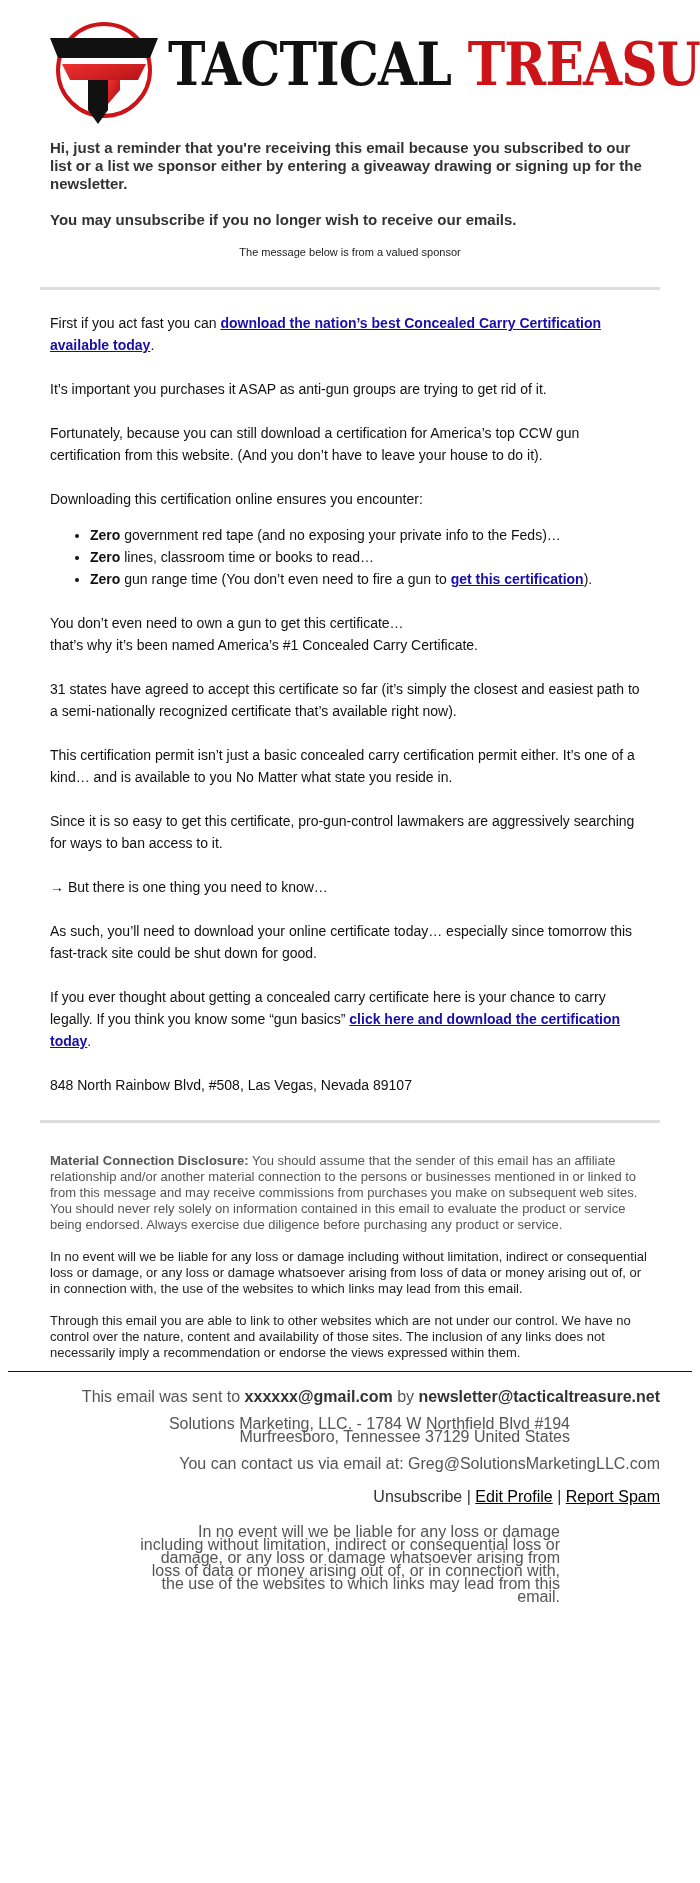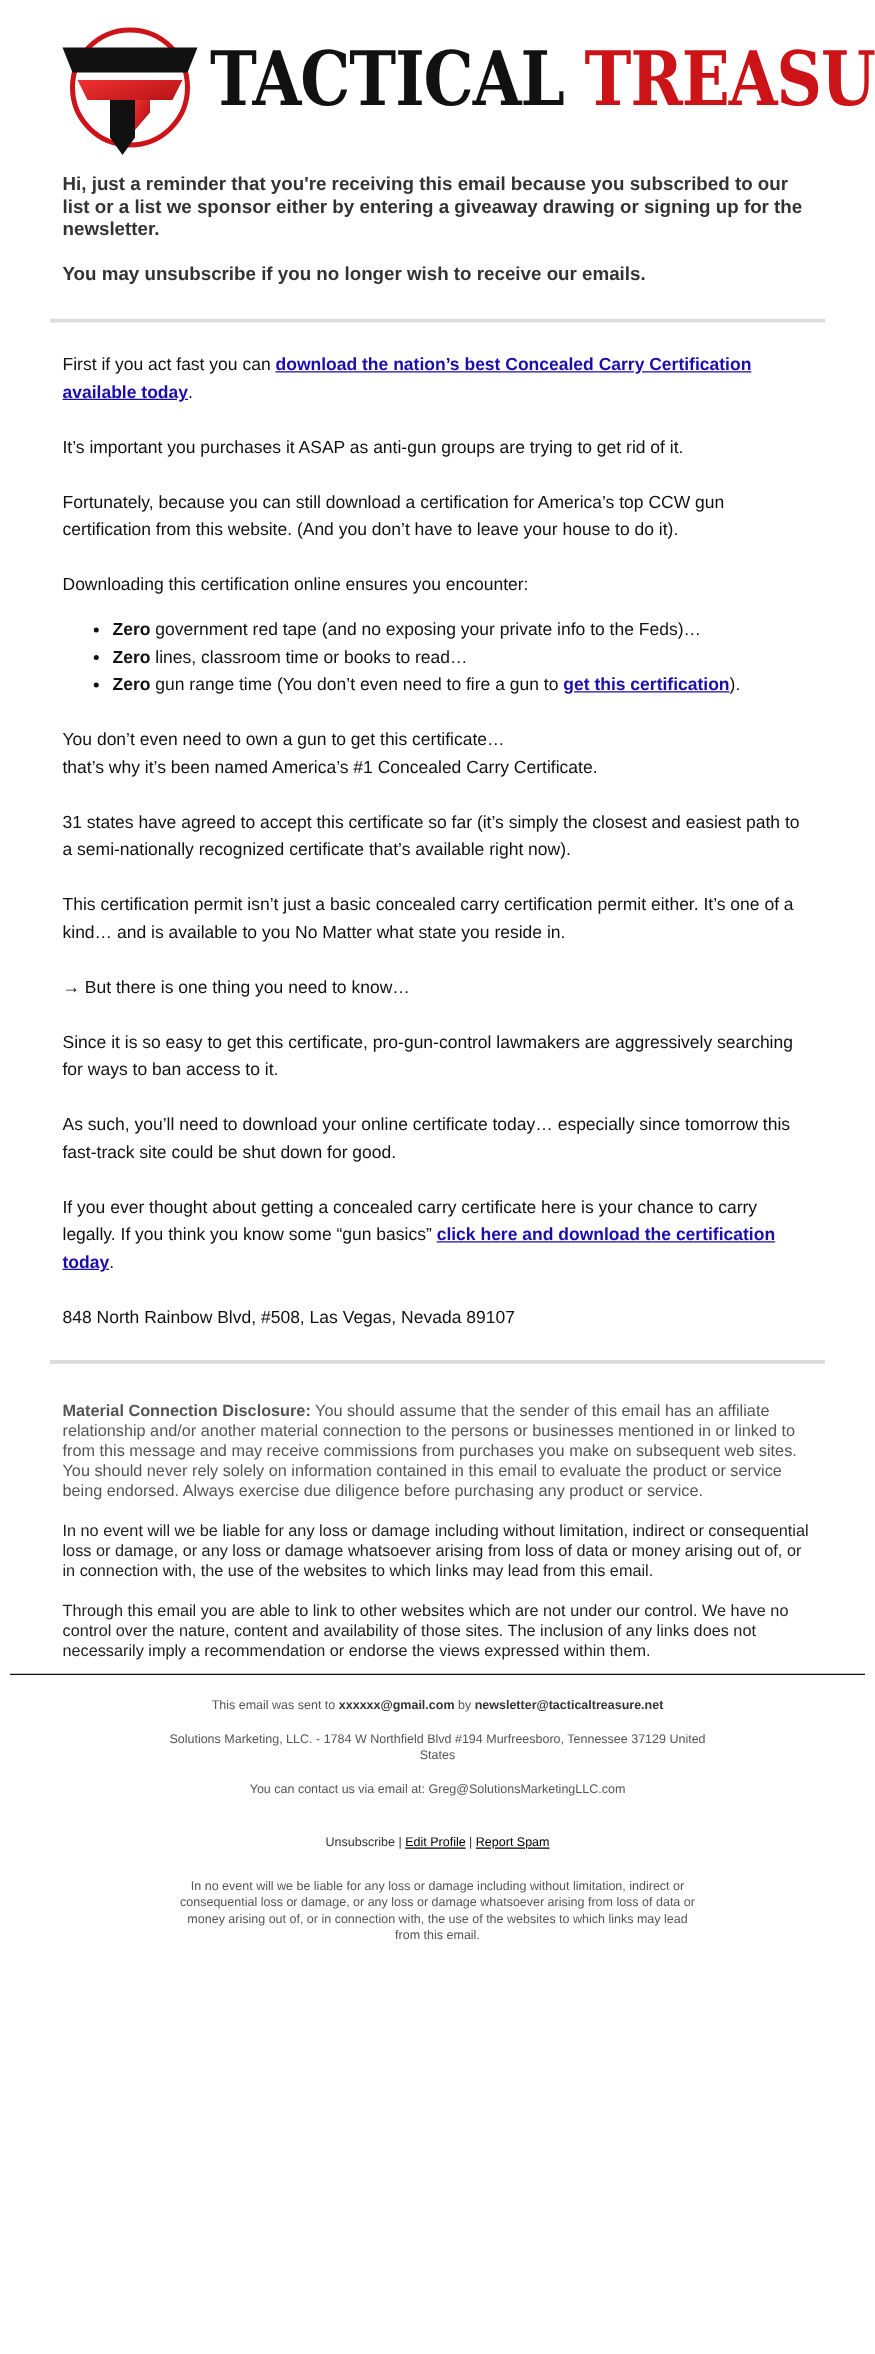--- a/index.html
+++ b/index.html
@@ -16,21 +16,21 @@
   .body { padding: 0 50px; font-size: 14px; line-height: 22px; color: #111; }
   .body p { margin: 22px 0 0 0; }
   .body p.first { margin-top: 22px; }
   .body a { color: #1a0dab; font-weight: bold; text-decoration: underline; }
   .body ul { margin: 14px 0 0 0; padding-left: 40px; }
   .body li { margin: 0; }
   .disclosure { padding: 0 50px; font-size: 13px; line-height: 16px; color: #555; }
   .disclosure p { margin: 16px 0 0 0; }
   .disclosure .plain { color: #222; }
   .black-rule { margin: 10px 8px 0 8px; height: 1px; background: #111; }
-  .footer { text-align: center; font-size: 10px; line-height: 13px; color: #555; padding: 0 40px; }
+  .footer { text-align: right; font-size: 16px; line-height: 13px; color: #555; padding: 0 40px; }
   .footer p { margin: 14px 0 0 0; }
   .footer b { color: #333; }
   .footer a { color: #000; text-decoration: underline; }
   .footer .legal { width: 420px; margin-left: auto; margin-right: auto; }
 </style>
 </head>
 <body>
 
 <div class="header">
   <svg class="logo-mark" viewBox="0 0 112 112">
@@ -48,54 +48,55 @@
   </svg>
   <div class="logo-text">
     <span class="black">TACTICAL</span>
     <span class="red">TREASURE</span>
   </div>
 </div>
 
 <div class="intro">
   <p>Hi, just a reminder that you're receiving this email because you subscribed to our list or a list we sponsor either by entering a giveaway drawing or signing up for the newsletter.</p>
   <p>You may unsubscribe if you no longer wish to receive our emails.</p>
+  <div class="sponsor-note">The message below is from a valued sponsor</div>
 </div>
 
 <div class="gray-rule"></div>
 
 <div class="body">
   <p class="first"><span>First if you act fast you can </span><a href="#">download the nation’s best Concealed Carry Certification available today</a><span>.</span></p>
   <p>It’s important you purchases it ASAP as anti-gun groups are trying to get rid of it.</p>
   <p>Fortunately, because you can still download a certification for America’s top CCW gun certification from this website. (And you don’t have to leave your house to do it).</p>
   <p>Downloading this certification online ensures you encounter:</p>
   <ul>
     <li><b>Zero</b><span> government red tape (and no exposing your private info to the Feds)…</span></li>
     <li><b>Zero</b><span> lines, classroom time or books to read…</span></li>
     <li><b>Zero</b><span> gun range time (You don’t even need to fire a gun to </span><a href="#">get this certification</a><span>).</span></li>
   </ul>
   <p><span>You don’t even need to own a gun to get this certificate…</span><br><span>that’s why it’s been named America’s #1 Concealed Carry Certificate.</span></p>
   <p>31 states have agreed to accept this certificate so far (it’s simply the closest and easiest path to a semi-nationally recognized certificate that’s available right now).</p>
   <p>This certification permit isn’t just a basic concealed carry certification permit either. It’s one of a kind… and is available to you No Matter what state you reside in.</p>
+  <p>Since it is so easy to get this certificate, pro-gun-control lawmakers are aggressively searching for ways to ban access to it.</p>
   <p>→ But there is one thing you need to know…</p>
-  <p>Since it is so easy to get this certificate, pro-gun-control lawmakers are aggressively searching for ways to ban access to it.</p>
   <p>As such, you’ll need to download your online certificate today… especially since tomorrow this fast-track site could be shut down for good.</p>
   <p><span>If you ever thought about getting a concealed carry certificate here is your chance to carry legally. If you think you know some “gun basics” </span><a href="#">click here and download the certification today</a><span>.</span></p>
   <p>848 North Rainbow Blvd, #508, Las Vegas, Nevada 89107</p>
 </div>
 
 <div class="gray-rule" style="margin-top:24px;"></div>
 
 <div class="disclosure" style="padding-top:14px;">
   <p style="margin-top:16px;"><b>Material Connection Disclosure:</b><span> You should assume that the sender of this email has an affiliate relationship and/or another material connection to the persons or businesses mentioned in or linked to from this message and may receive commissions from purchases you make on subsequent web sites. You should never rely solely on information contained in this email to evaluate the product or service being endorsed. Always exercise due diligence before purchasing any product or service.</span></p>
   <p class="plain">In no event will we be liable for any loss or damage including without limitation, indirect or consequential loss or damage, or any loss or damage whatsoever arising from loss of data or money arising out of, or in connection with, the use of the websites to which links may lead from this email.</p>
   <p class="plain">Through this email you are able to link to other websites which are not under our control. We have no control over the nature, content and availability of those sites. The inclusion of any links does not necessarily imply a recommendation or endorse the views expressed within them.</p>
 </div>
 
 <div class="black-rule"></div>
 
 <div class="footer">
   <p style="margin-top:18px;"><span>This email was sent to </span><b>xxxxxx@gmail.com</b><span> by </span><b>newsletter@tacticaltreasure.net</b></p>
   <p class="legal" style="width:440px;">Solutions Marketing, LLC. - 1784 W Northfield Blvd #194 Murfreesboro, Tennessee 37129 United States</p>
   <p>You can contact us via email at: Greg@SolutionsMarketingLLC.com</p>
-  <p style="margin-top:30px; color:#333;"><span>Unsubscribe</span><span> | </span><a href="#">Edit Profile</a><span> | </span><a href="#">Report Spam</a></p>
+  <p style="margin-top:20px; color:#333;"><span>Unsubscribe</span><span> | </span><a href="#">Edit Profile</a><span> | </span><a href="#">Report Spam</a></p>
   <p class="legal" style="margin-top:22px;">In no event will we be liable for any loss or damage including without limitation, indirect or consequential loss or damage, or any loss or damage whatsoever arising from loss of data or money arising out of, or in connection with, the use of the websites to which links may lead from this email.</p>
 
 </div>
 
 </body></html>

